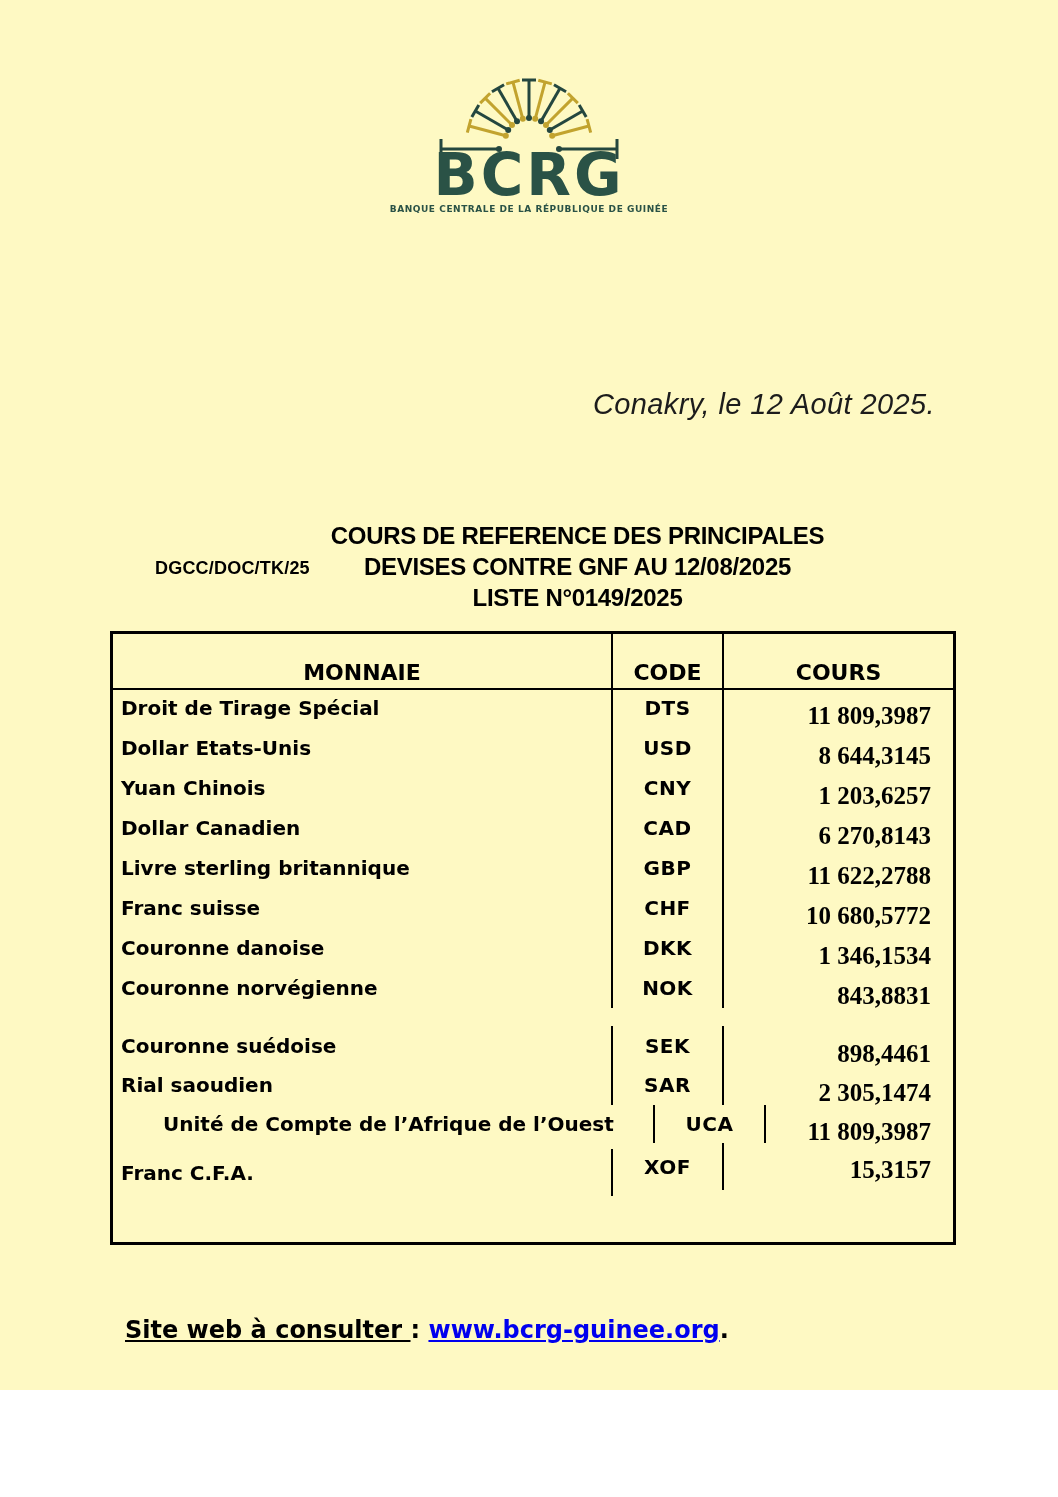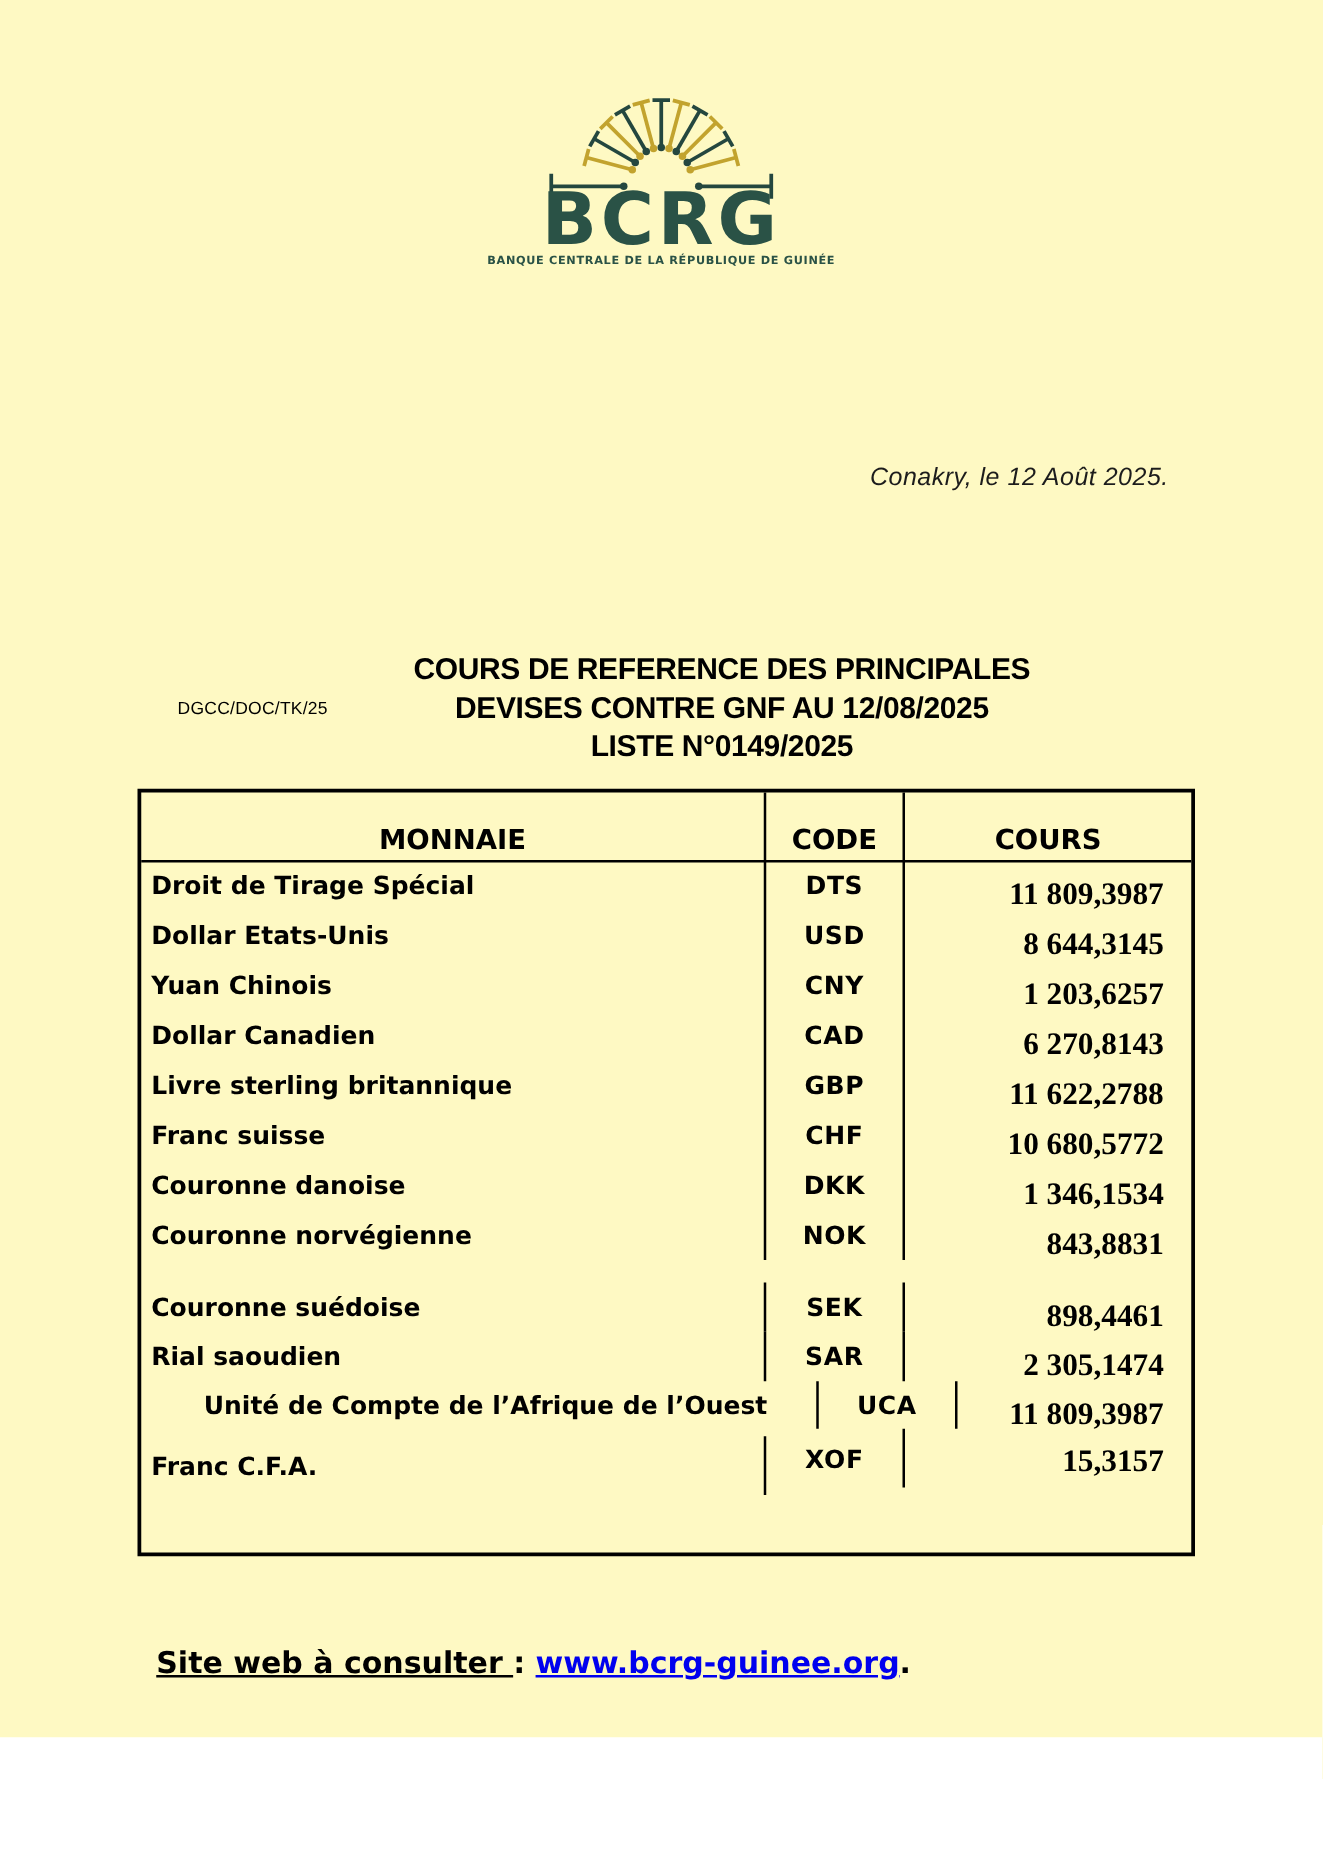--- a/index.html
+++ b/index.html
@@ -23,26 +23,26 @@
   }
   .logo-tagline{
     position:absolute;top:204px;left:0;width:100%;
     text-align:center;
     font-family:"DejaVu Sans",sans-serif;
     font-weight:700;font-size:9px;letter-spacing:0.55px;color:#2A5246;
   }
 
   
   .dateline{
-    position:absolute;top:371px;right:123px;
-    font-style:italic;font-size:20px;letter-spacing:0.4px;color:#1c1c1c;
+    position:absolute;top:388px;right:123px;
+    font-style:italic;font-size:29px;letter-spacing:0.4px;color:#1c1c1c;
   }
   .ref{
-    position:absolute;top:558px;left:142px;
-    font-weight:400;font-size:14px;letter-spacing:0.2px;
+    position:absolute;top:558px;left:155px;
+    font-weight:700;font-size:18px;letter-spacing:0.2px;
   }
   .title{
     position:absolute;top:520px;left:250px;width:655px;
     text-align:center;
     font-weight:700;font-size:24px;line-height:31px;letter-spacing:-0.3px;
   }
 
   
   .table{
     position:absolute;top:631px;left:110px;

